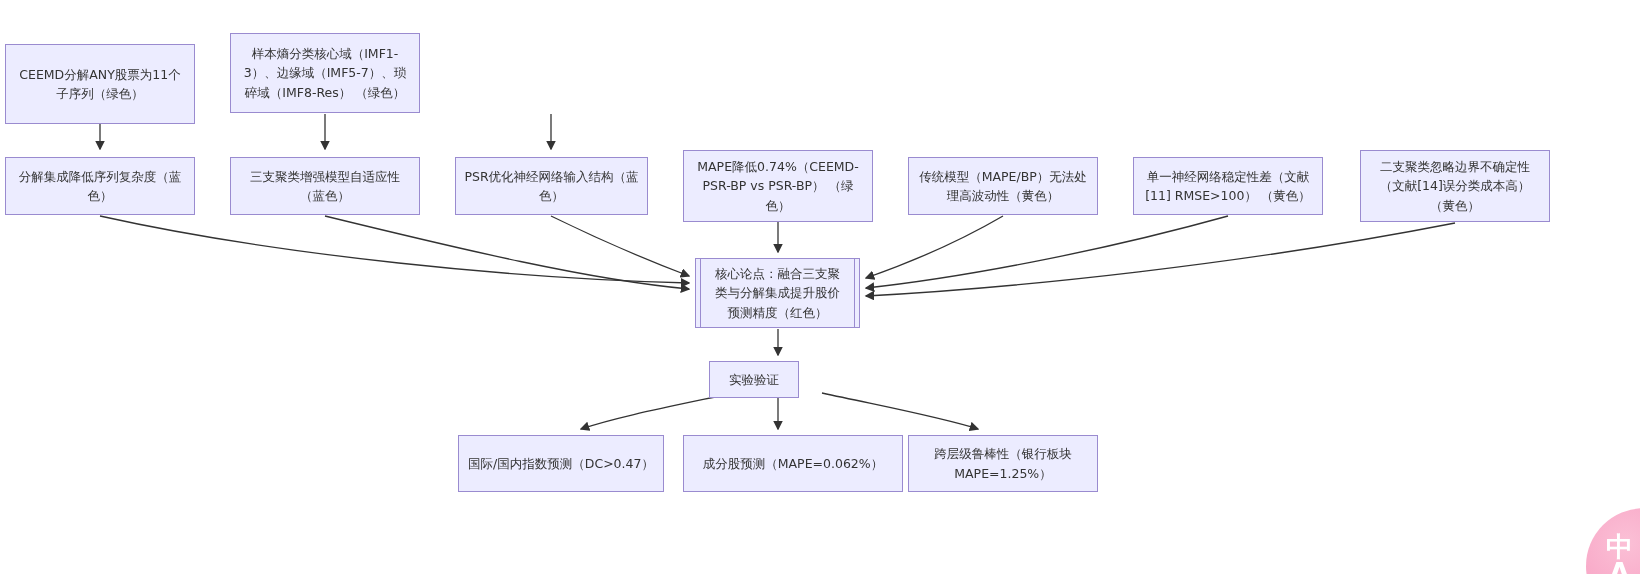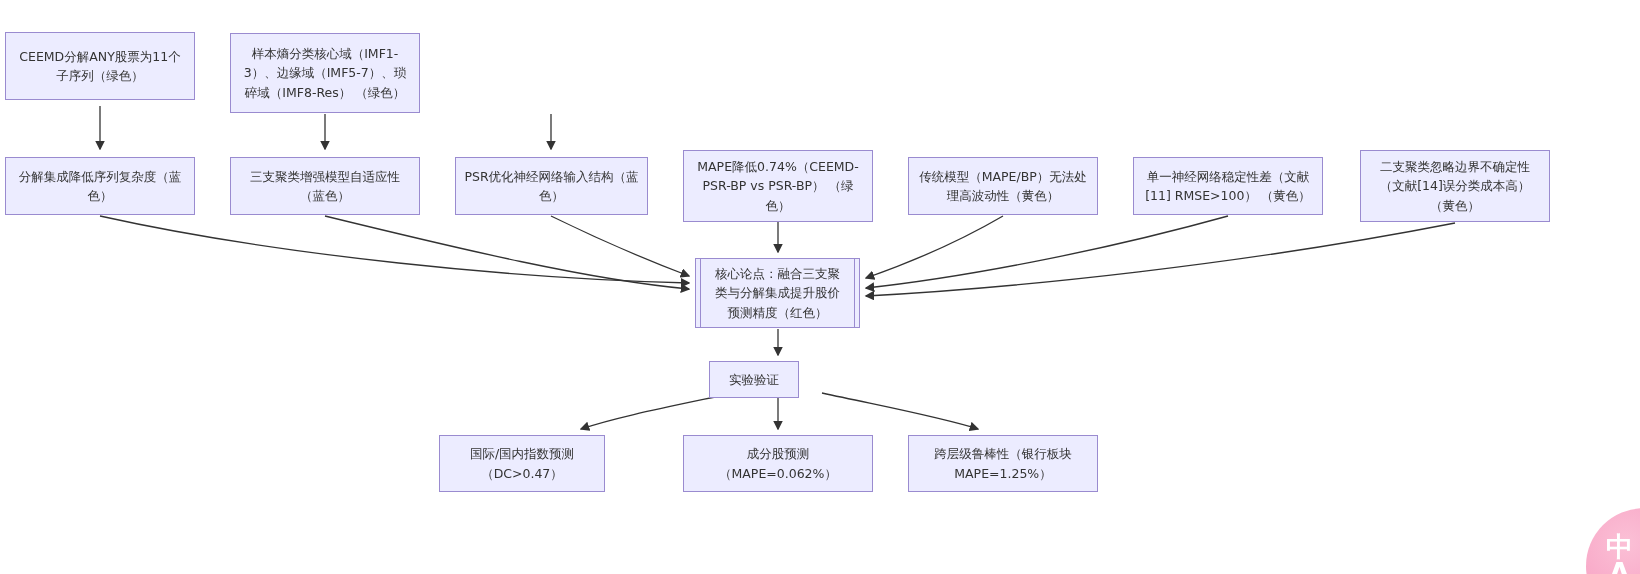--- a/index.html
+++ b/index.html
@@ -92,21 +92,21 @@
       <path d="M1003,216 C955,244 906,264 866,278" marker-end="url(#arr)"></path>
       <path d="M1228,216 C1095,253 958,278 866,288" marker-end="url(#arr)"></path>
       <path d="M1455,223 C1245,264 1018,288 866,296" marker-end="url(#arr)"></path>
       <path d="M778,329 L778,355" marker-end="url(#arr)"></path>
       <path d="M734,393 C668,407 616,417 581,429" marker-end="url(#arr)"></path>
       <path d="M778,398 L778,429" marker-end="url(#arr)"></path>
       <path d="M822,393 C886,407 940,417 978,429" marker-end="url(#arr)"></path>
     </g>
   </svg>
 
-  <div class="node" style="left:5px;top:32px;width:190px;height:68px">
+  <div class="node" style="left:5px;top:44px;width:190px;height:80px">
     <span class="lbl">CEEMD分解ANY股票为11个子序列（绿色）</span>
   </div>
   <div class="node" style="left:230px;top:33px;width:190px;height:80px">
     <span class="lbl">样本熵分类核心域（IMF1-3）、边缘域（IMF5-7）、琐碎域（IMF8-Res） （绿色）</span>
   </div>
 
   <div class="node" style="left:5px;top:157px;width:190px;height:58px">
     <span class="lbl">分解集成降低序列复杂度（蓝色）</span>
   </div>
   <div class="node" style="left:455px;top:157px;width:193px;height:58px">
@@ -131,24 +131,24 @@
   <div class="node subroutine" style="left:695px;top:258px;width:165px;height:70px">
     <div class="inner">
       <span class="lbl">核心论点：融合三支聚类与分解集成提升股价预测精度（红色）</span>
     </div>
   </div>
 
   <div class="node" style="left:709px;top:361px;width:90px;height:37px">
     <span class="lbl">实验验证</span>
   </div>
 
-  <div class="node" style="left:439px;top:435px;width:166px;height:57px">
+  <div class="node" style="left:458px;top:435px;width:206px;height:57px">
     <span class="lbl">国际/国内指数预测（DC&gt;0.47）</span>
   </div>
-  <div class="node" style="left:683px;top:435px;width:190px;height:57px">
+  <div class="node" style="left:683px;top:435px;width:220px;height:57px">
     <span class="lbl">成分股预测（MAPE=0.062%）</span>
   </div>
   <div class="node" style="left:908px;top:435px;width:190px;height:57px">
     <span class="lbl">跨层级鲁棒性（银行板块 MAPE=1.25%）</span>
   </div>
 
   <div class="badge">
     <span class="glyphs">中
 A</span>
   </div>

